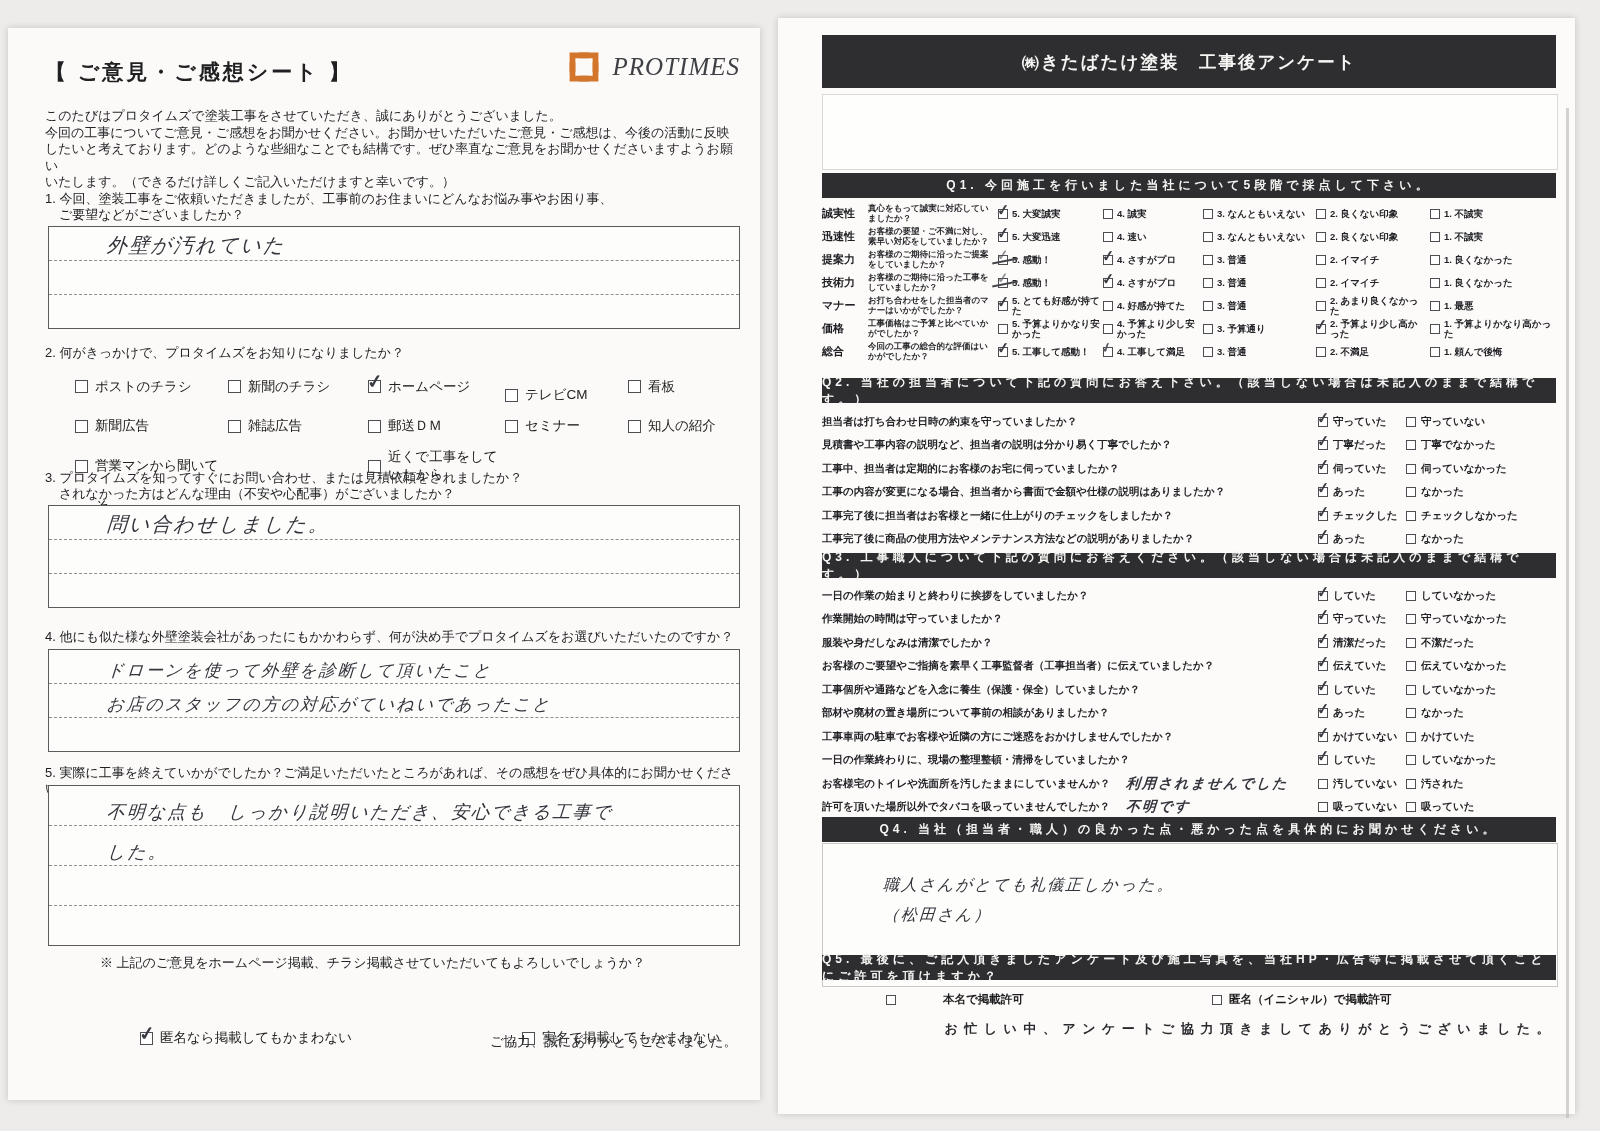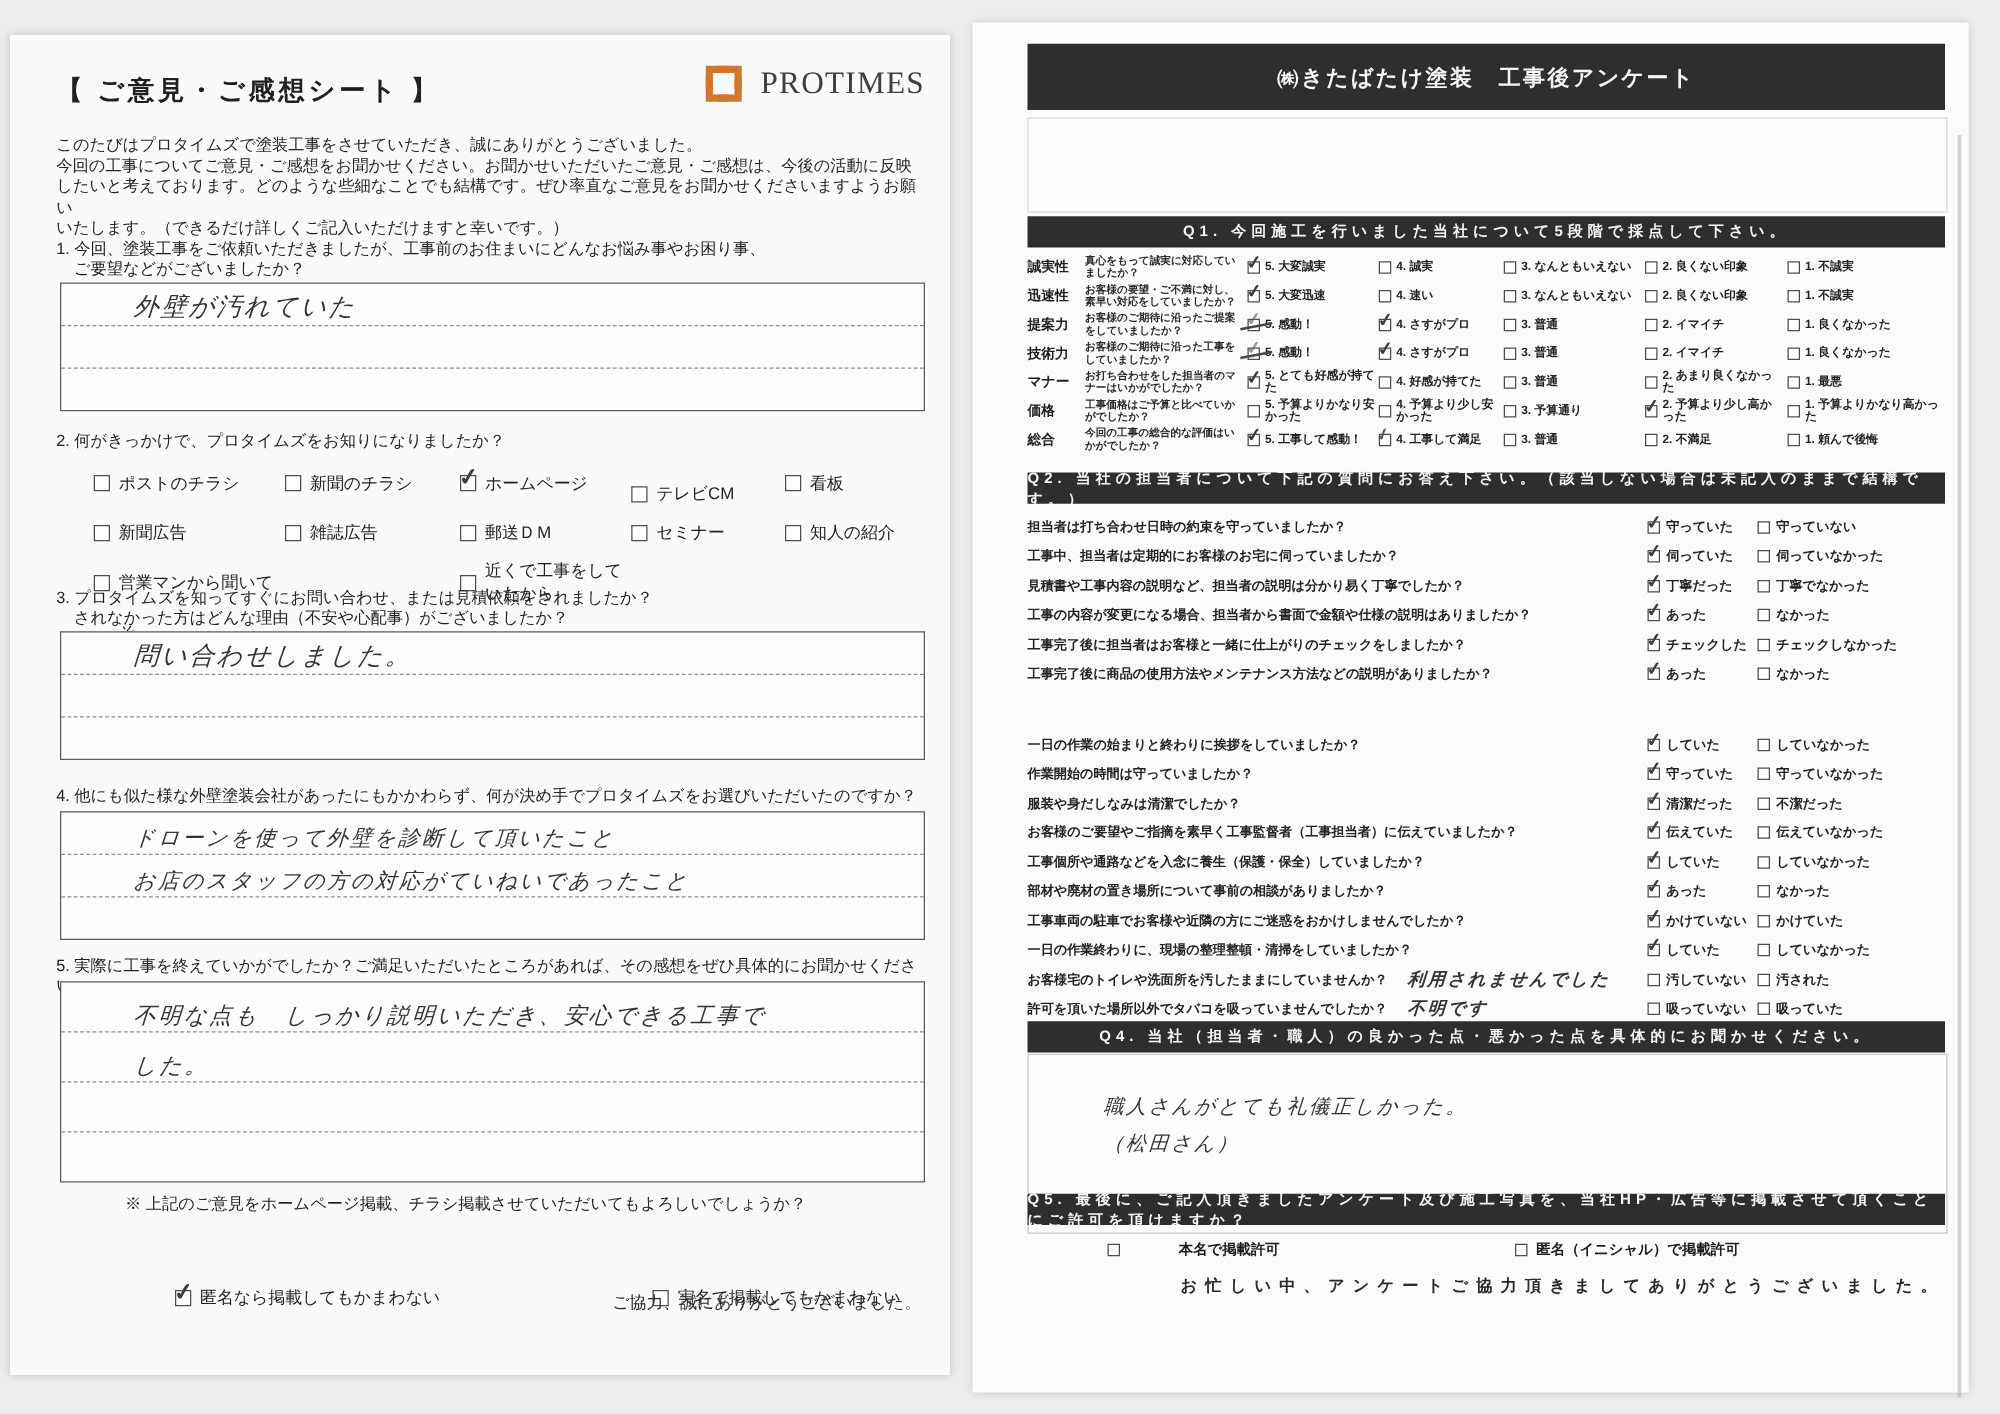--- a/index.html
+++ b/index.html
@@ -6,21 +6,21 @@
   .stage{position:relative;width:1600px;height:1131px;background:#edecea;overflow:hidden;
          font-family:"Liberation Sans",sans-serif;color:#1d1d1f;}
   .paper{position:absolute;background:#fbfaf8;box-shadow:0 0 7px rgba(0,0,0,.18);}
   #paper-left{left:8px;top:28px;width:752px;height:1072px;}
   #paper-right{left:778px;top:18px;width:797px;height:1096px;background:#fcfbfa;}
   .scan-shadow{position:absolute;right:6px;top:90px;width:3px;height:1010px;background:#b9b8b5;opacity:.6;}
 
   
   .lp{position:absolute;left:37px;right:23px;}
   .lp-title{top:30px;font-size:21px;font-weight:bold;letter-spacing:3px;color:#202023;}
-  .logo{position:absolute;right:20px;top:16px;display:flex;align-items:center;gap:6px;}
+  .logo{position:absolute;right:20px;top:16px;display:flex;align-items:center;gap:6px;font-style:italic;}
   .logo-text{font-family:"Liberation Serif",serif;font-size:25px;color:#3f4046;letter-spacing:1px;}
   .intro{top:80px;font-size:13px;line-height:16.5px;color:#26262a;}
   .q-label{font-size:13px;line-height:16px;color:#222226;}
   .answer-box{position:absolute;border:1.5px solid #5b5b5e;background:#fdfdfc;}
   .hand-line{display:flex;align-items:flex-end;padding:0 10px 1px 58px;border-bottom:1px dashed #8f8f90;}
   .hand-line:last-child{border-bottom:none;}
   .handwriting{font-style:italic;letter-spacing:2px;color:#34353c;transform:skewX(-4deg);white-space:nowrap;}
   .cb{position:relative;display:inline-block;box-sizing:border-box;border:1.5px solid #4d4d52;background:#fff;flex:none;}
   .cb-l{width:13px;height:13px;}
   .cb-s{width:10px;height:10px;border-width:1.4px;}
@@ -396,42 +396,42 @@
           <span class="qa-opt qa-optA">
             <span class="cb cb-s mk-check"></span>
             <span>守っていた</span>
           </span>
           <span class="qa-opt qa-optB">
             <span class="cb cb-s"></span>
             <span>守っていない</span>
           </span>
         </div>
         <div class="qa-row">
+          <span>見積書や工事内容の説明など、担当者の説明は分かり易く丁寧でしたか？</span>
+          <span class="qa-opt qa-optA">
+            <span class="cb cb-s mk-check"></span>
+            <span>丁寧だった</span>
+          </span>
+          <span class="qa-opt qa-optB">
+            <span class="cb cb-s"></span>
+            <span>丁寧でなかった</span>
+          </span>
+        </div>
+        <div class="qa-row">
           <span>工事中、担当者は定期的にお客様のお宅に伺っていましたか？</span>
           <span class="qa-opt qa-optA">
             <span class="cb cb-s mk-check"></span>
             <span>伺っていた</span>
           </span>
           <span class="qa-opt qa-optB">
             <span class="cb cb-s"></span>
             <span>伺っていなかった</span>
           </span>
         </div>
         <div class="qa-row">
-          <span>見積書や工事内容の説明など、担当者の説明は分かり易く丁寧でしたか？</span>
-          <span class="qa-opt qa-optA">
-            <span class="cb cb-s mk-check"></span>
-            <span>丁寧だった</span>
-          </span>
-          <span class="qa-opt qa-optB">
-            <span class="cb cb-s"></span>
-            <span>丁寧でなかった</span>
-          </span>
-        </div>
-        <div class="qa-row">
           <span>工事の内容が変更になる場合、担当者から書面で金額や仕様の説明はありましたか？</span>
           <span class="qa-opt qa-optA">
             <span class="cb cb-s mk-check"></span>
             <span>あった</span>
           </span>
           <span class="qa-opt qa-optB">
             <span class="cb cb-s"></span>
             <span>なかった</span>
           </span>
         </div>
@@ -452,20 +452,21 @@
             <span class="cb cb-s mk-check"></span>
             <span>あった</span>
           </span>
           <span class="qa-opt qa-optB">
             <span class="cb cb-s"></span>
             <span>なかった</span>
           </span>
         </div>
       </div>
 
+    <div class="rp bar bar-q" style="top:535px;">Q3. 工事職人について下記の質問にお答えください。（該当しない場合は未記入のままで結構です。）</div>
     <div class="rp" style="top:566px;" id="rq3">
         <div class="qa-row">
           <span>一日の作業の始まりと終わりに挨拶をしていましたか？</span>
           <span class="qa-opt qa-optA">
             <span class="cb cb-s mk-check"></span>
             <span>していた</span>
           </span>
           <span class="qa-opt qa-optB">
             <span class="cb cb-s"></span>
             <span>していなかった</span>

